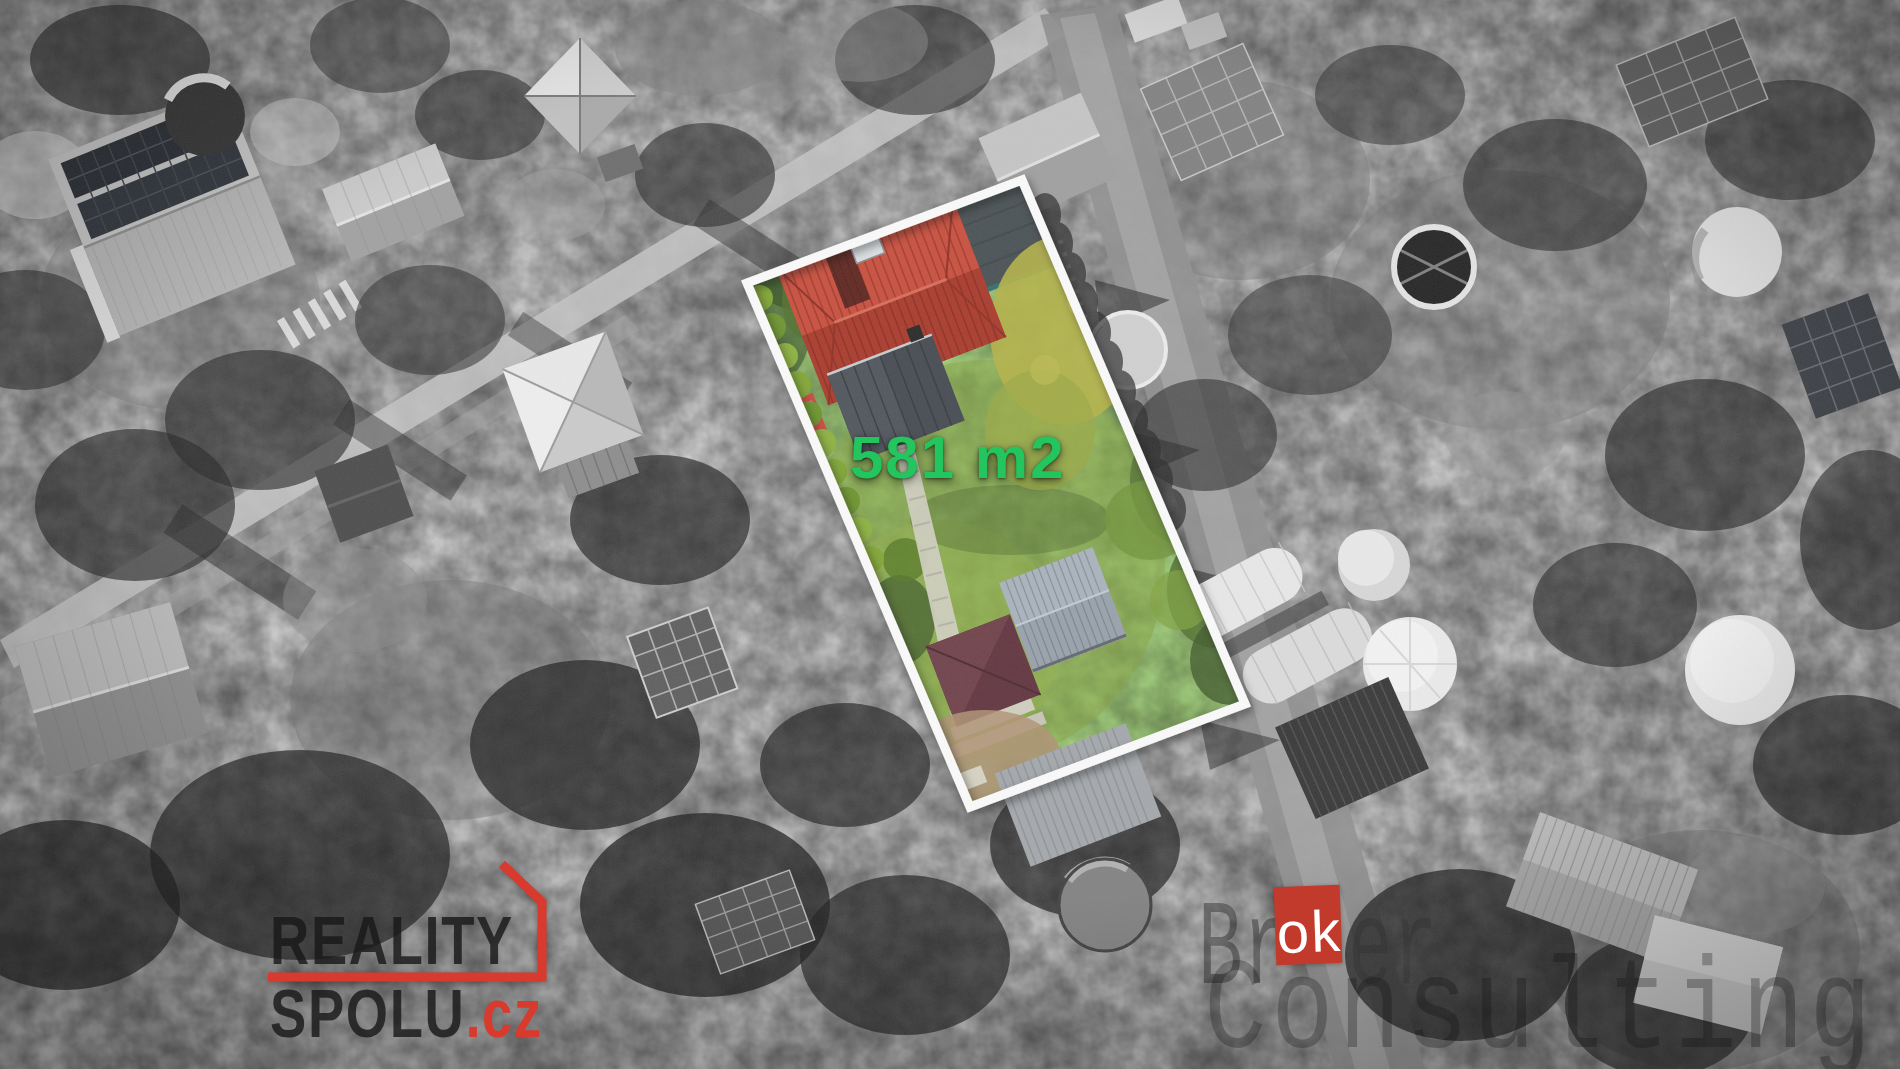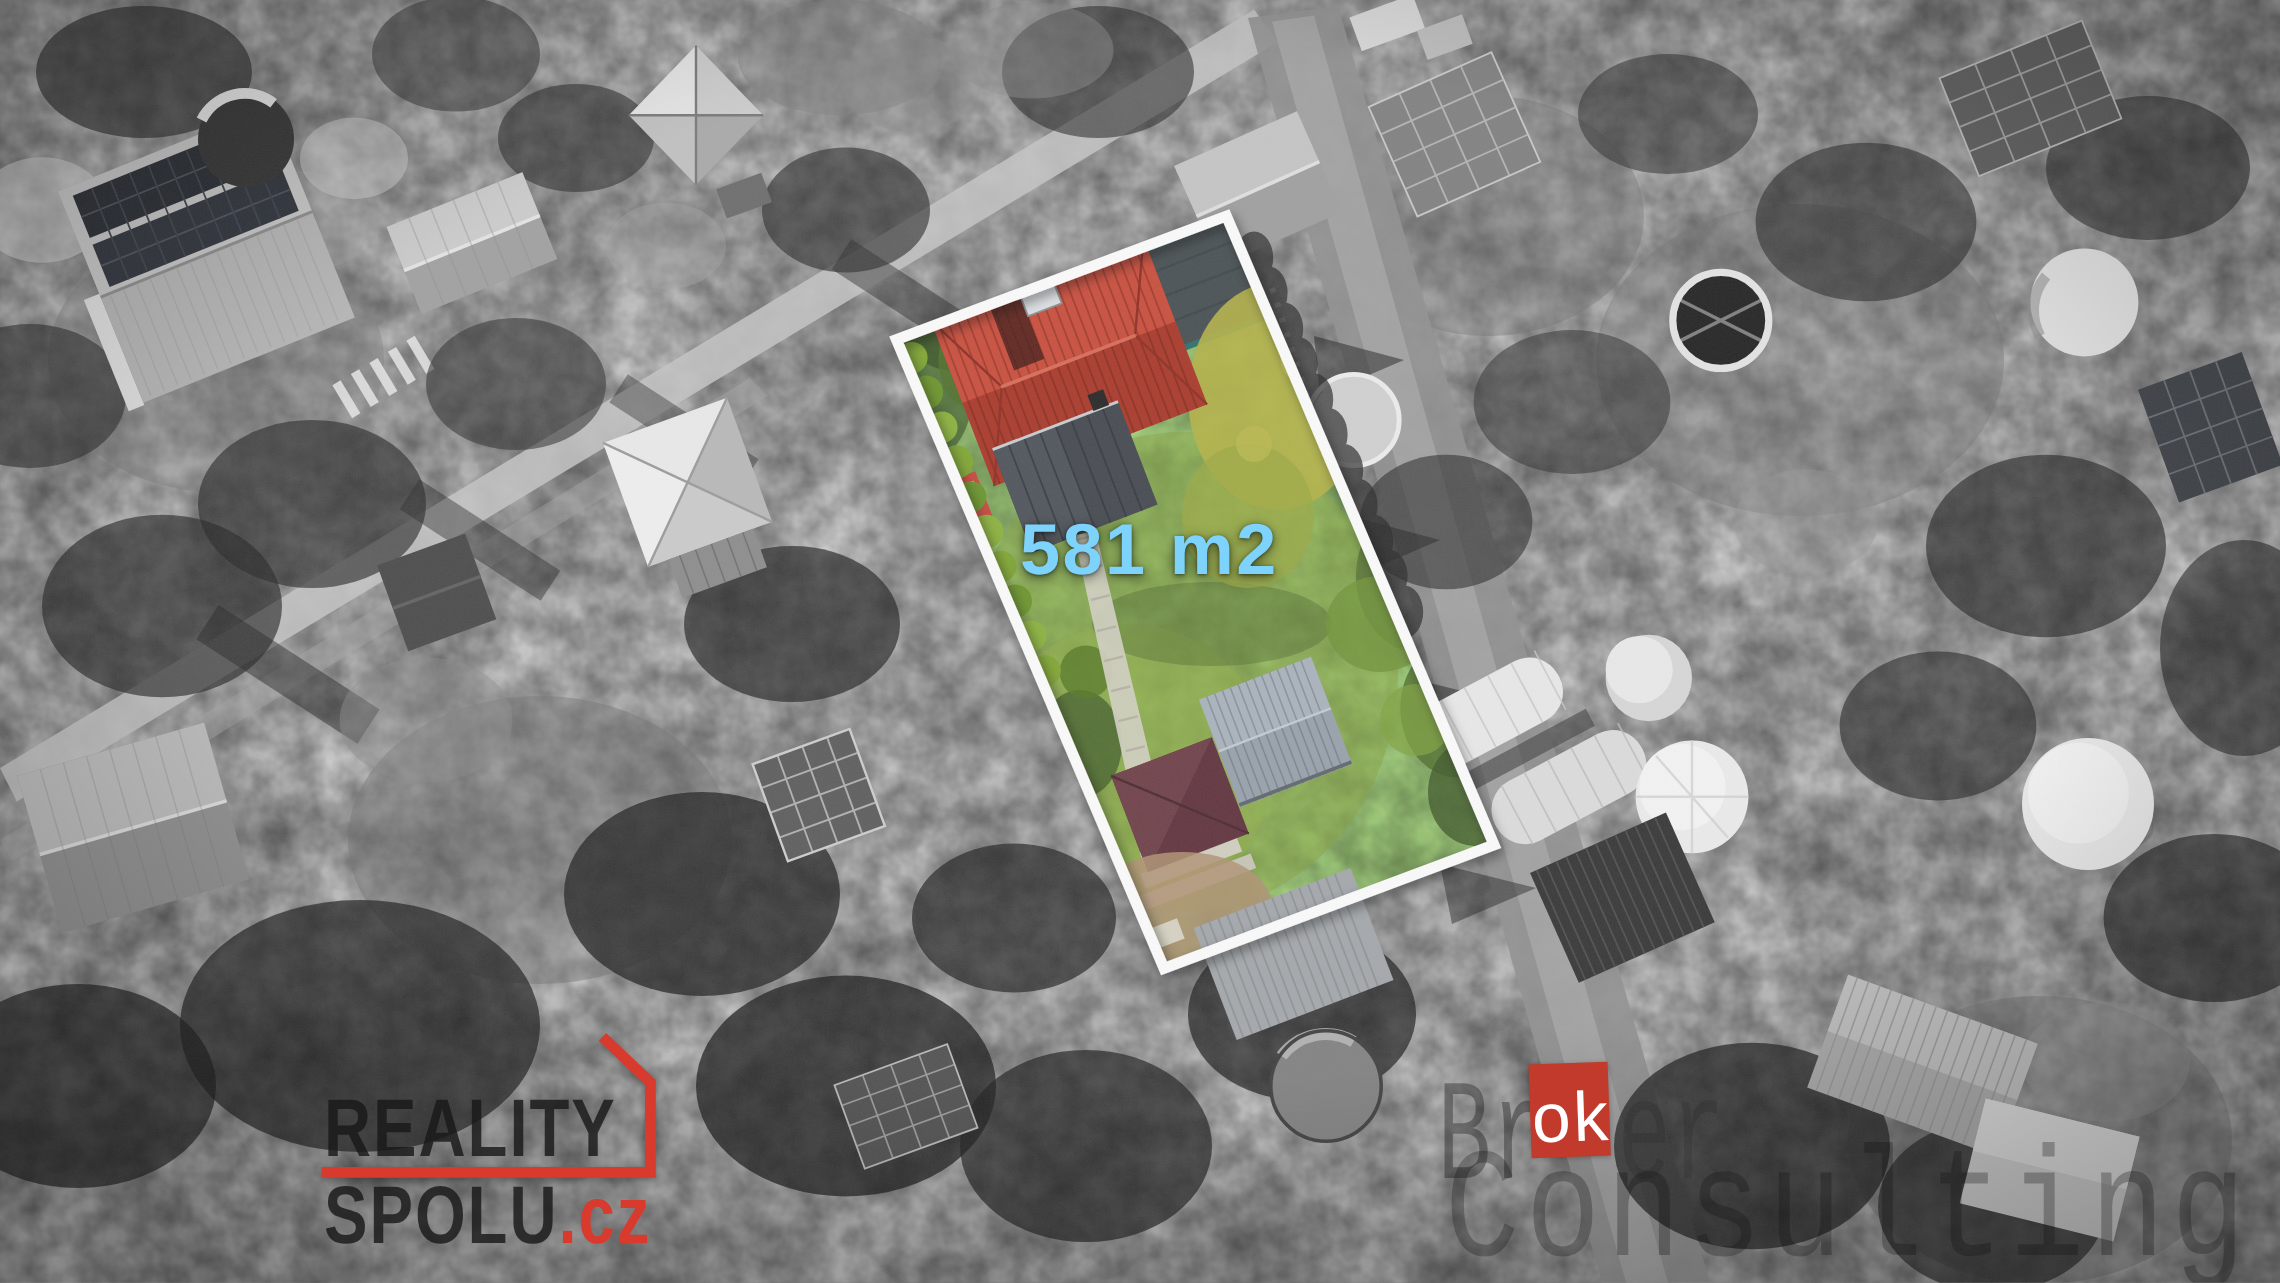--- a/index.html
+++ b/index.html
@@ -3,21 +3,21 @@
 <meta charset="utf-8">
 <style>
   html,body{margin:0;padding:0;width:1900px;height:1069px;background:#3d3d3d;}
   .stage{position:relative;width:1900px;height:1069px;overflow:hidden;
          font-family:"Liberation Sans",sans-serif;}
   .stage svg.scene{position:absolute;left:0;top:0;}
 
   
   .area-label{
     position:absolute;left:850px;top:428px;
-    font-size:60px;font-weight:bold;letter-spacing:2px;color:#7dd3fc;
+    font-size:60px;font-weight:bold;letter-spacing:2px;color:#22c55e;
     text-shadow:0 3px 10px rgba(0,0,0,.55),0 1px 3px rgba(0,0,0,.45);
     white-space:nowrap;line-height:1;
   }
 
   
   .logo{position:absolute;left:230px;top:854px;width:340px;height:214px;}
   .logo .roofline{position:absolute;left:0;top:0;width:340px;height:214px;
     filter:drop-shadow(0 2px 3px rgba(0,0,0,.35));}
   .logo-line1{position:absolute;left:40px;top:52px;font-size:68px;font-weight:bold;
     letter-spacing:2px;color:rgba(24,24,24,.82);line-height:1;

